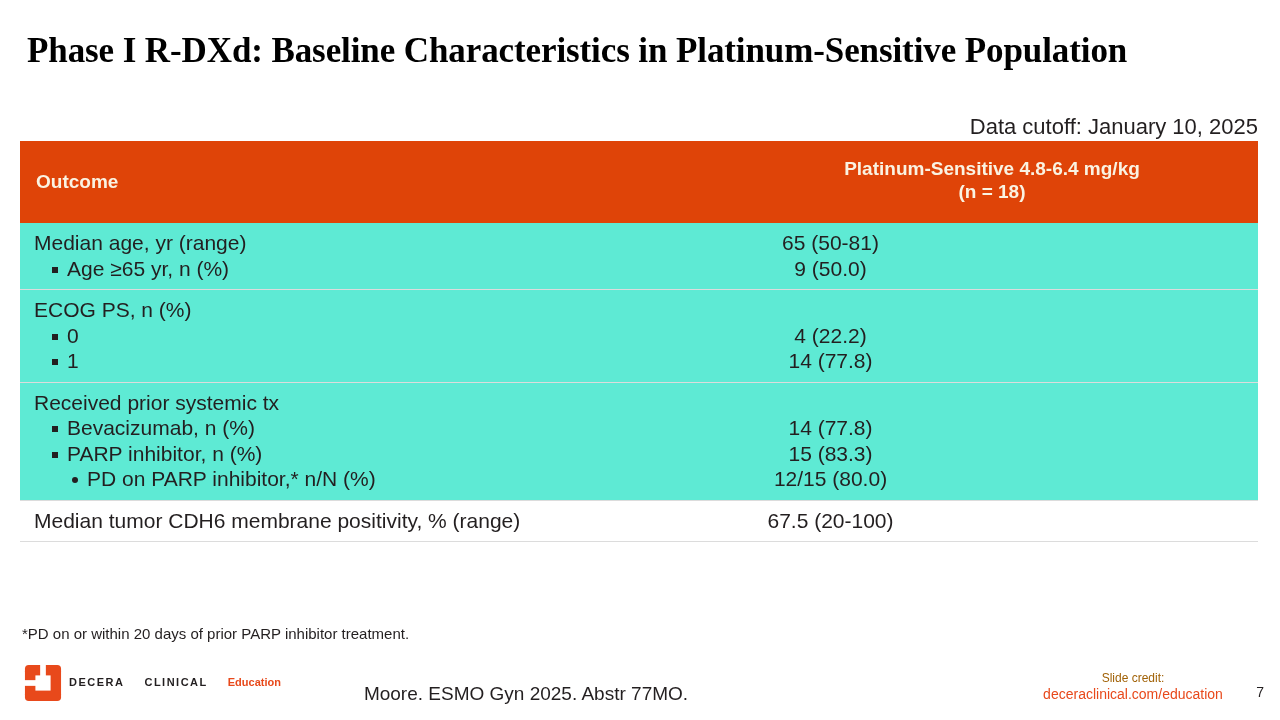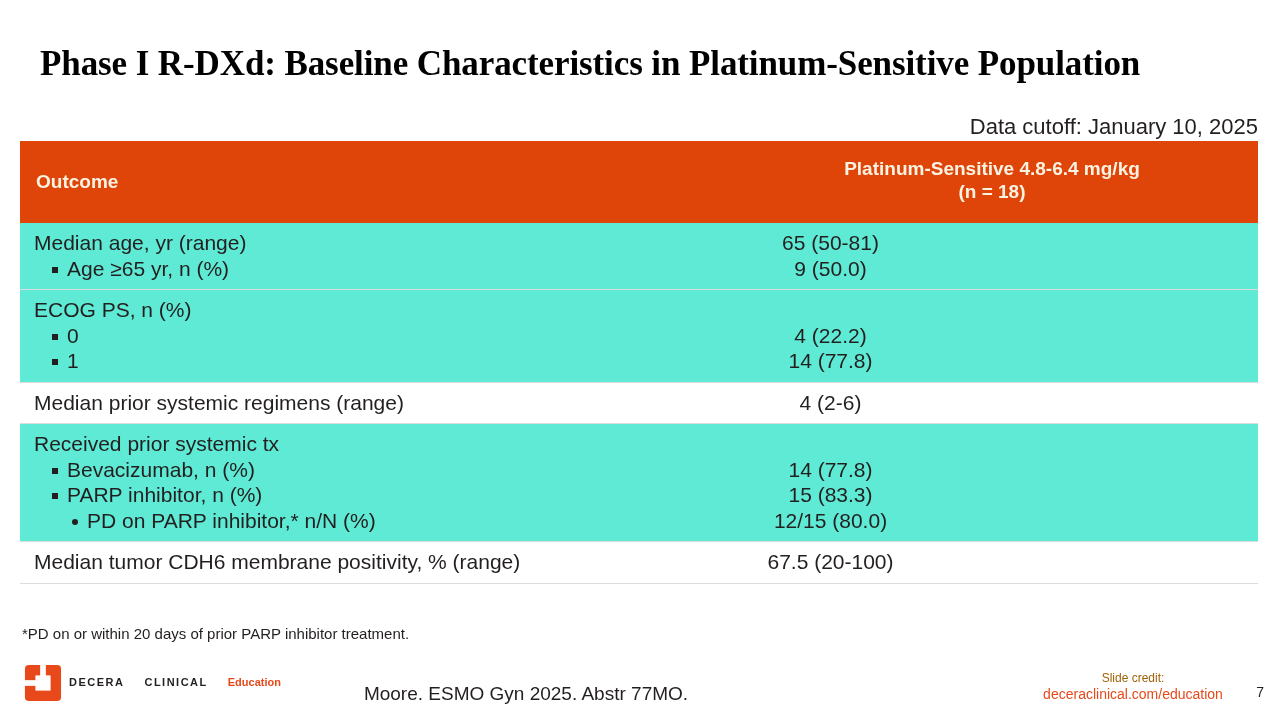--- a/index.html
+++ b/index.html
@@ -22,21 +22,21 @@
     left: 22px;
     top: 26px;
     width: 1236px;
   }
   .slide-title {
     font-family: "Liberation Serif", serif;
     font-weight: bold;
     font-size: 35px;
     line-height: 1.13;
     color: #000000;
-    margin: 18px;
+    margin: 5px;
     width: 1160px;
     letter-spacing: -0.1px;
   }
   .data-cutoff {
     position: absolute;
     right: 0px;
     top: 88px;
     font-size: 22px;
     color: #231f20;
     white-space: nowrap;
@@ -244,28 +244,20 @@
             <div class="line lvl-1"><span>ECOG PS, n (%)</span></div>
             <div class="line lvl-2"><span class="bullet-sq"></span><span>0</span></div>
             <div class="line lvl-2"><span class="bullet-sq"></span><span>1</span></div>
           </td>
           <td class="cell-value">
             <div class="line empty">&nbsp;</div>
             <div class="line">4 (22.2)</div>
             <div class="line">14 (77.8)</div>
           </td>
         </tr>
-        <tr class="band-white">
-          <td class="cell-label">
-            <div class="line lvl-1"><span>Median prior systemic regimens (range)</span></div>
-          </td>
-          <td class="cell-value">
-            <div class="line">4 (2-6)</div>
-          </td>
-        </tr>
         <tr class="band-cream">
           <td class="cell-label">
             <div class="line lvl-1"><span>Received prior systemic tx</span></div>
             <div class="line lvl-2"><span class="bullet-sq"></span><span>Bevacizumab, n (%)</span></div>
             <div class="line lvl-2"><span class="bullet-sq"></span><span>PARP inhibitor, n (%)</span></div>
             <div class="line lvl-3"><span class="bullet-dot"></span><span>PD on PARP inhibitor,* n/N (%)</span></div>
           </td>
           <td class="cell-value">
             <div class="line empty">&nbsp;</div>
             <div class="line">14 (77.8)</div>

